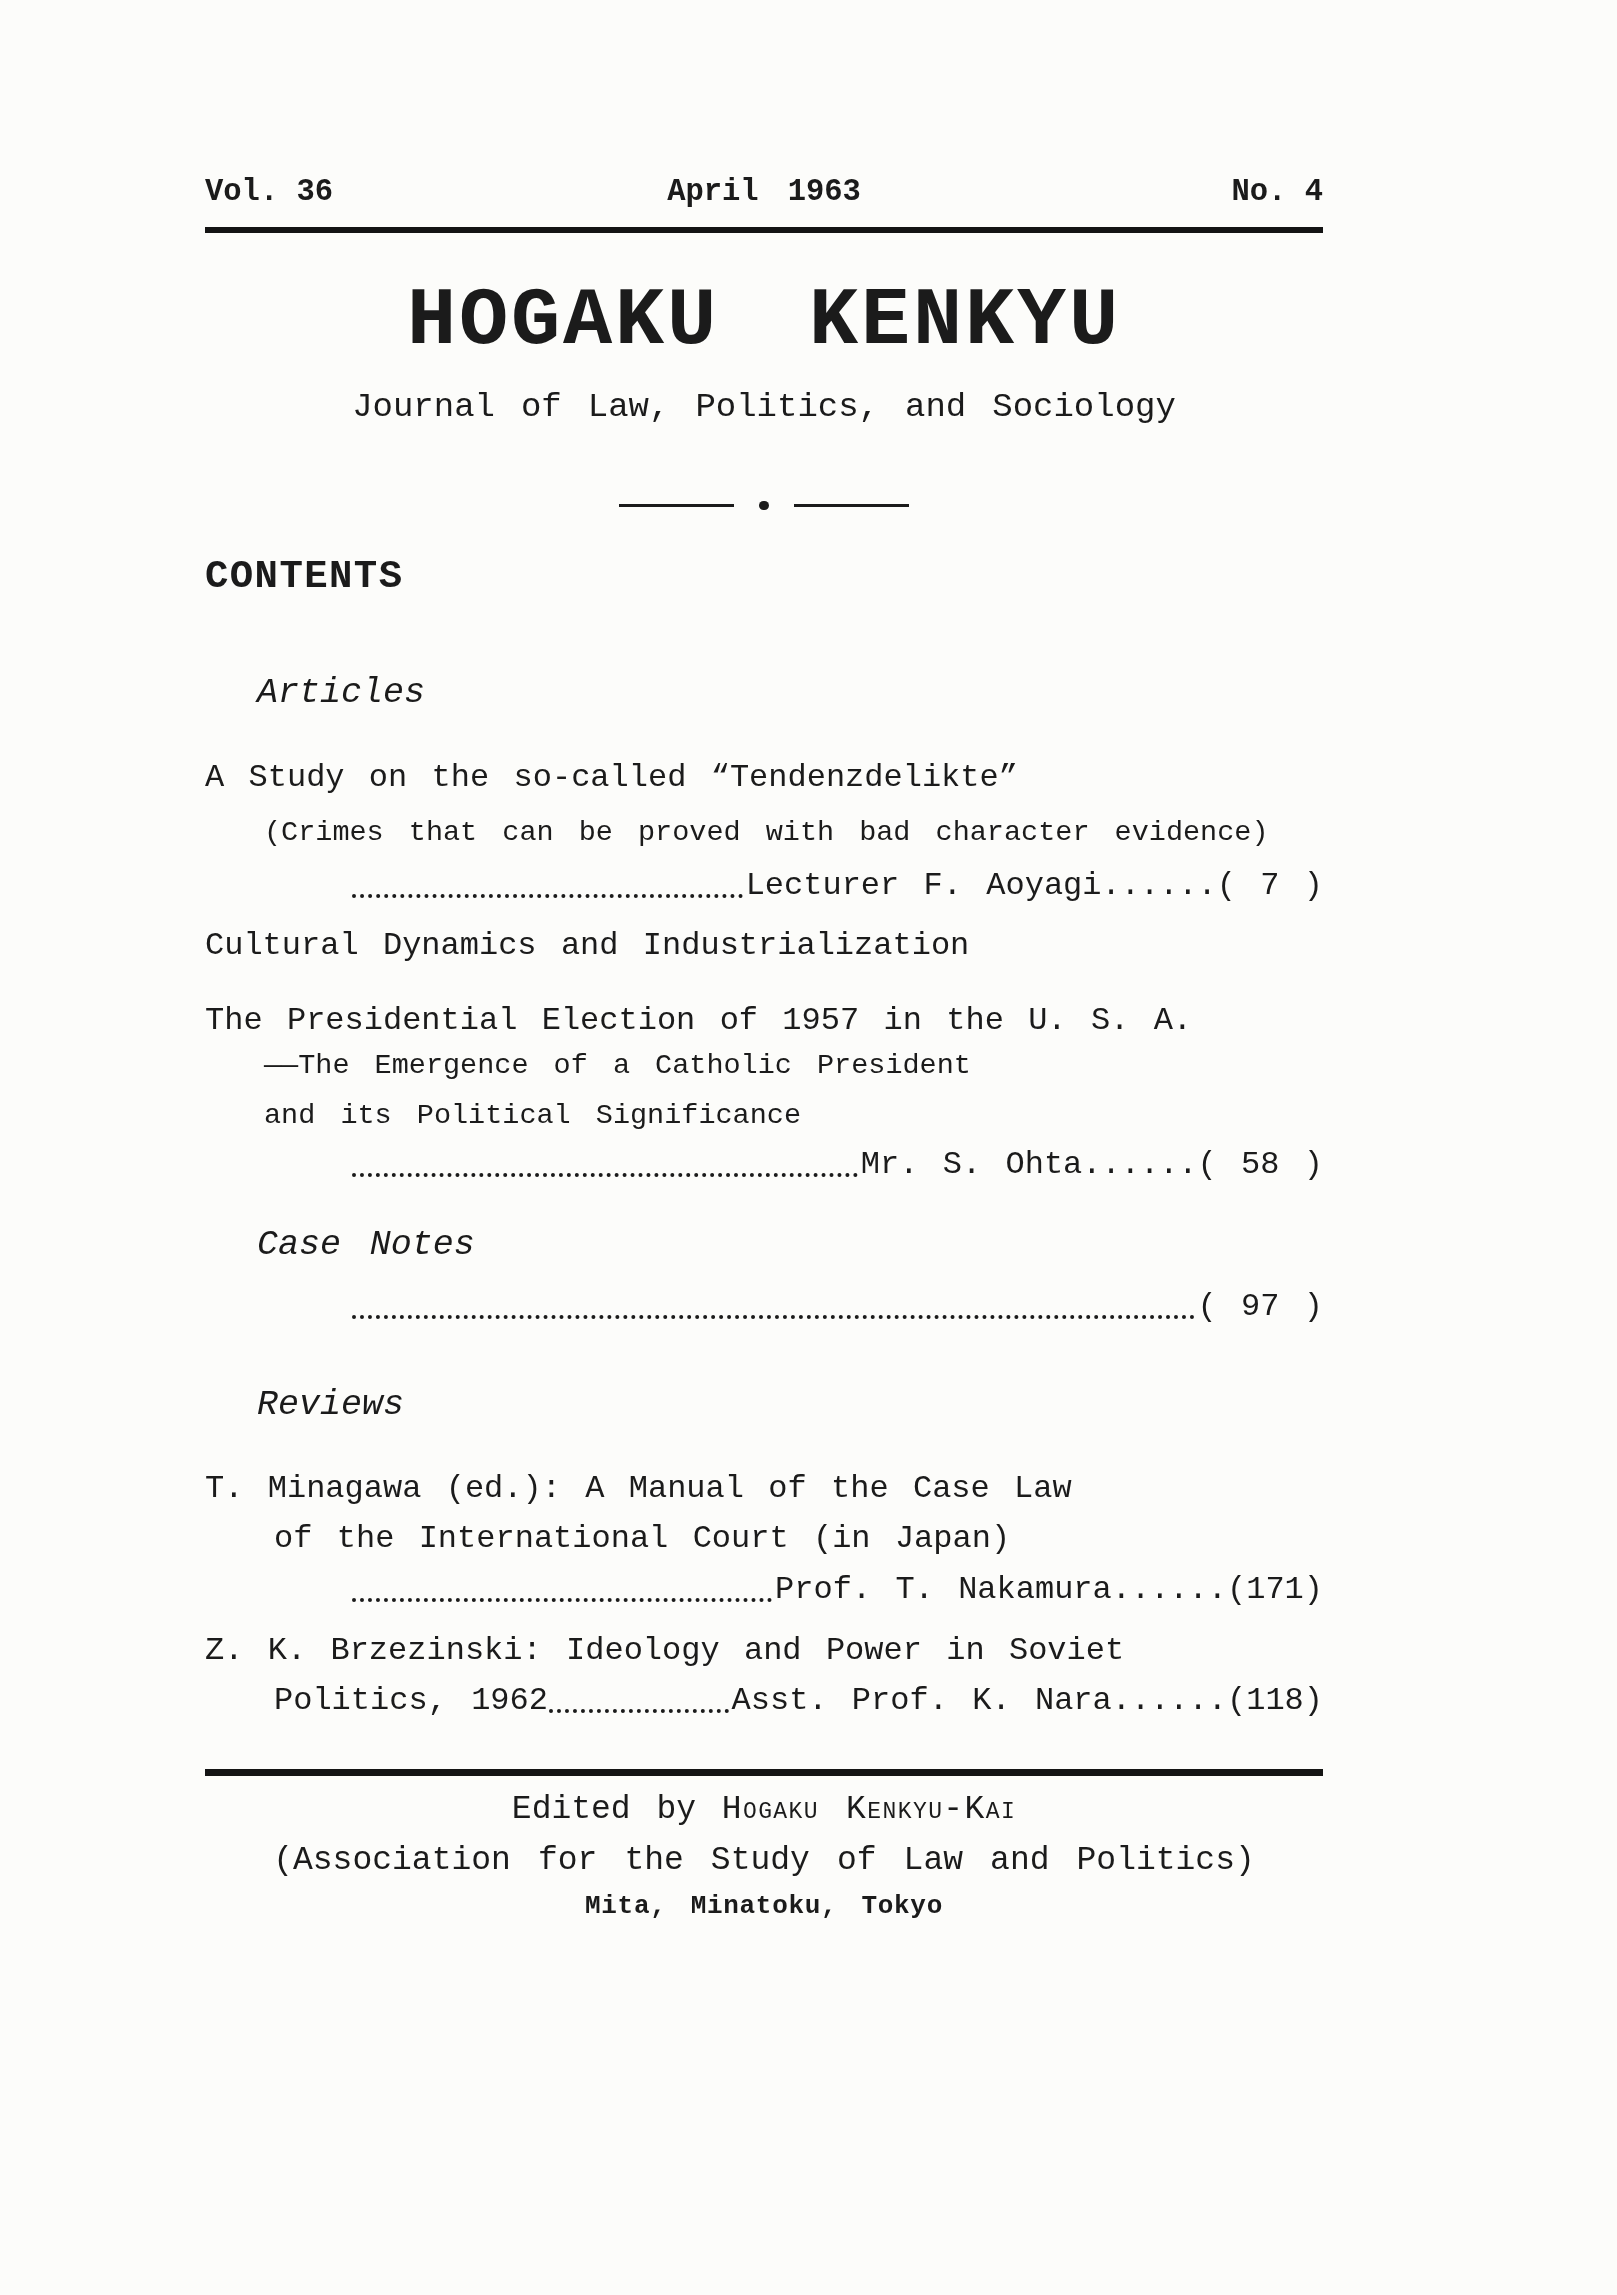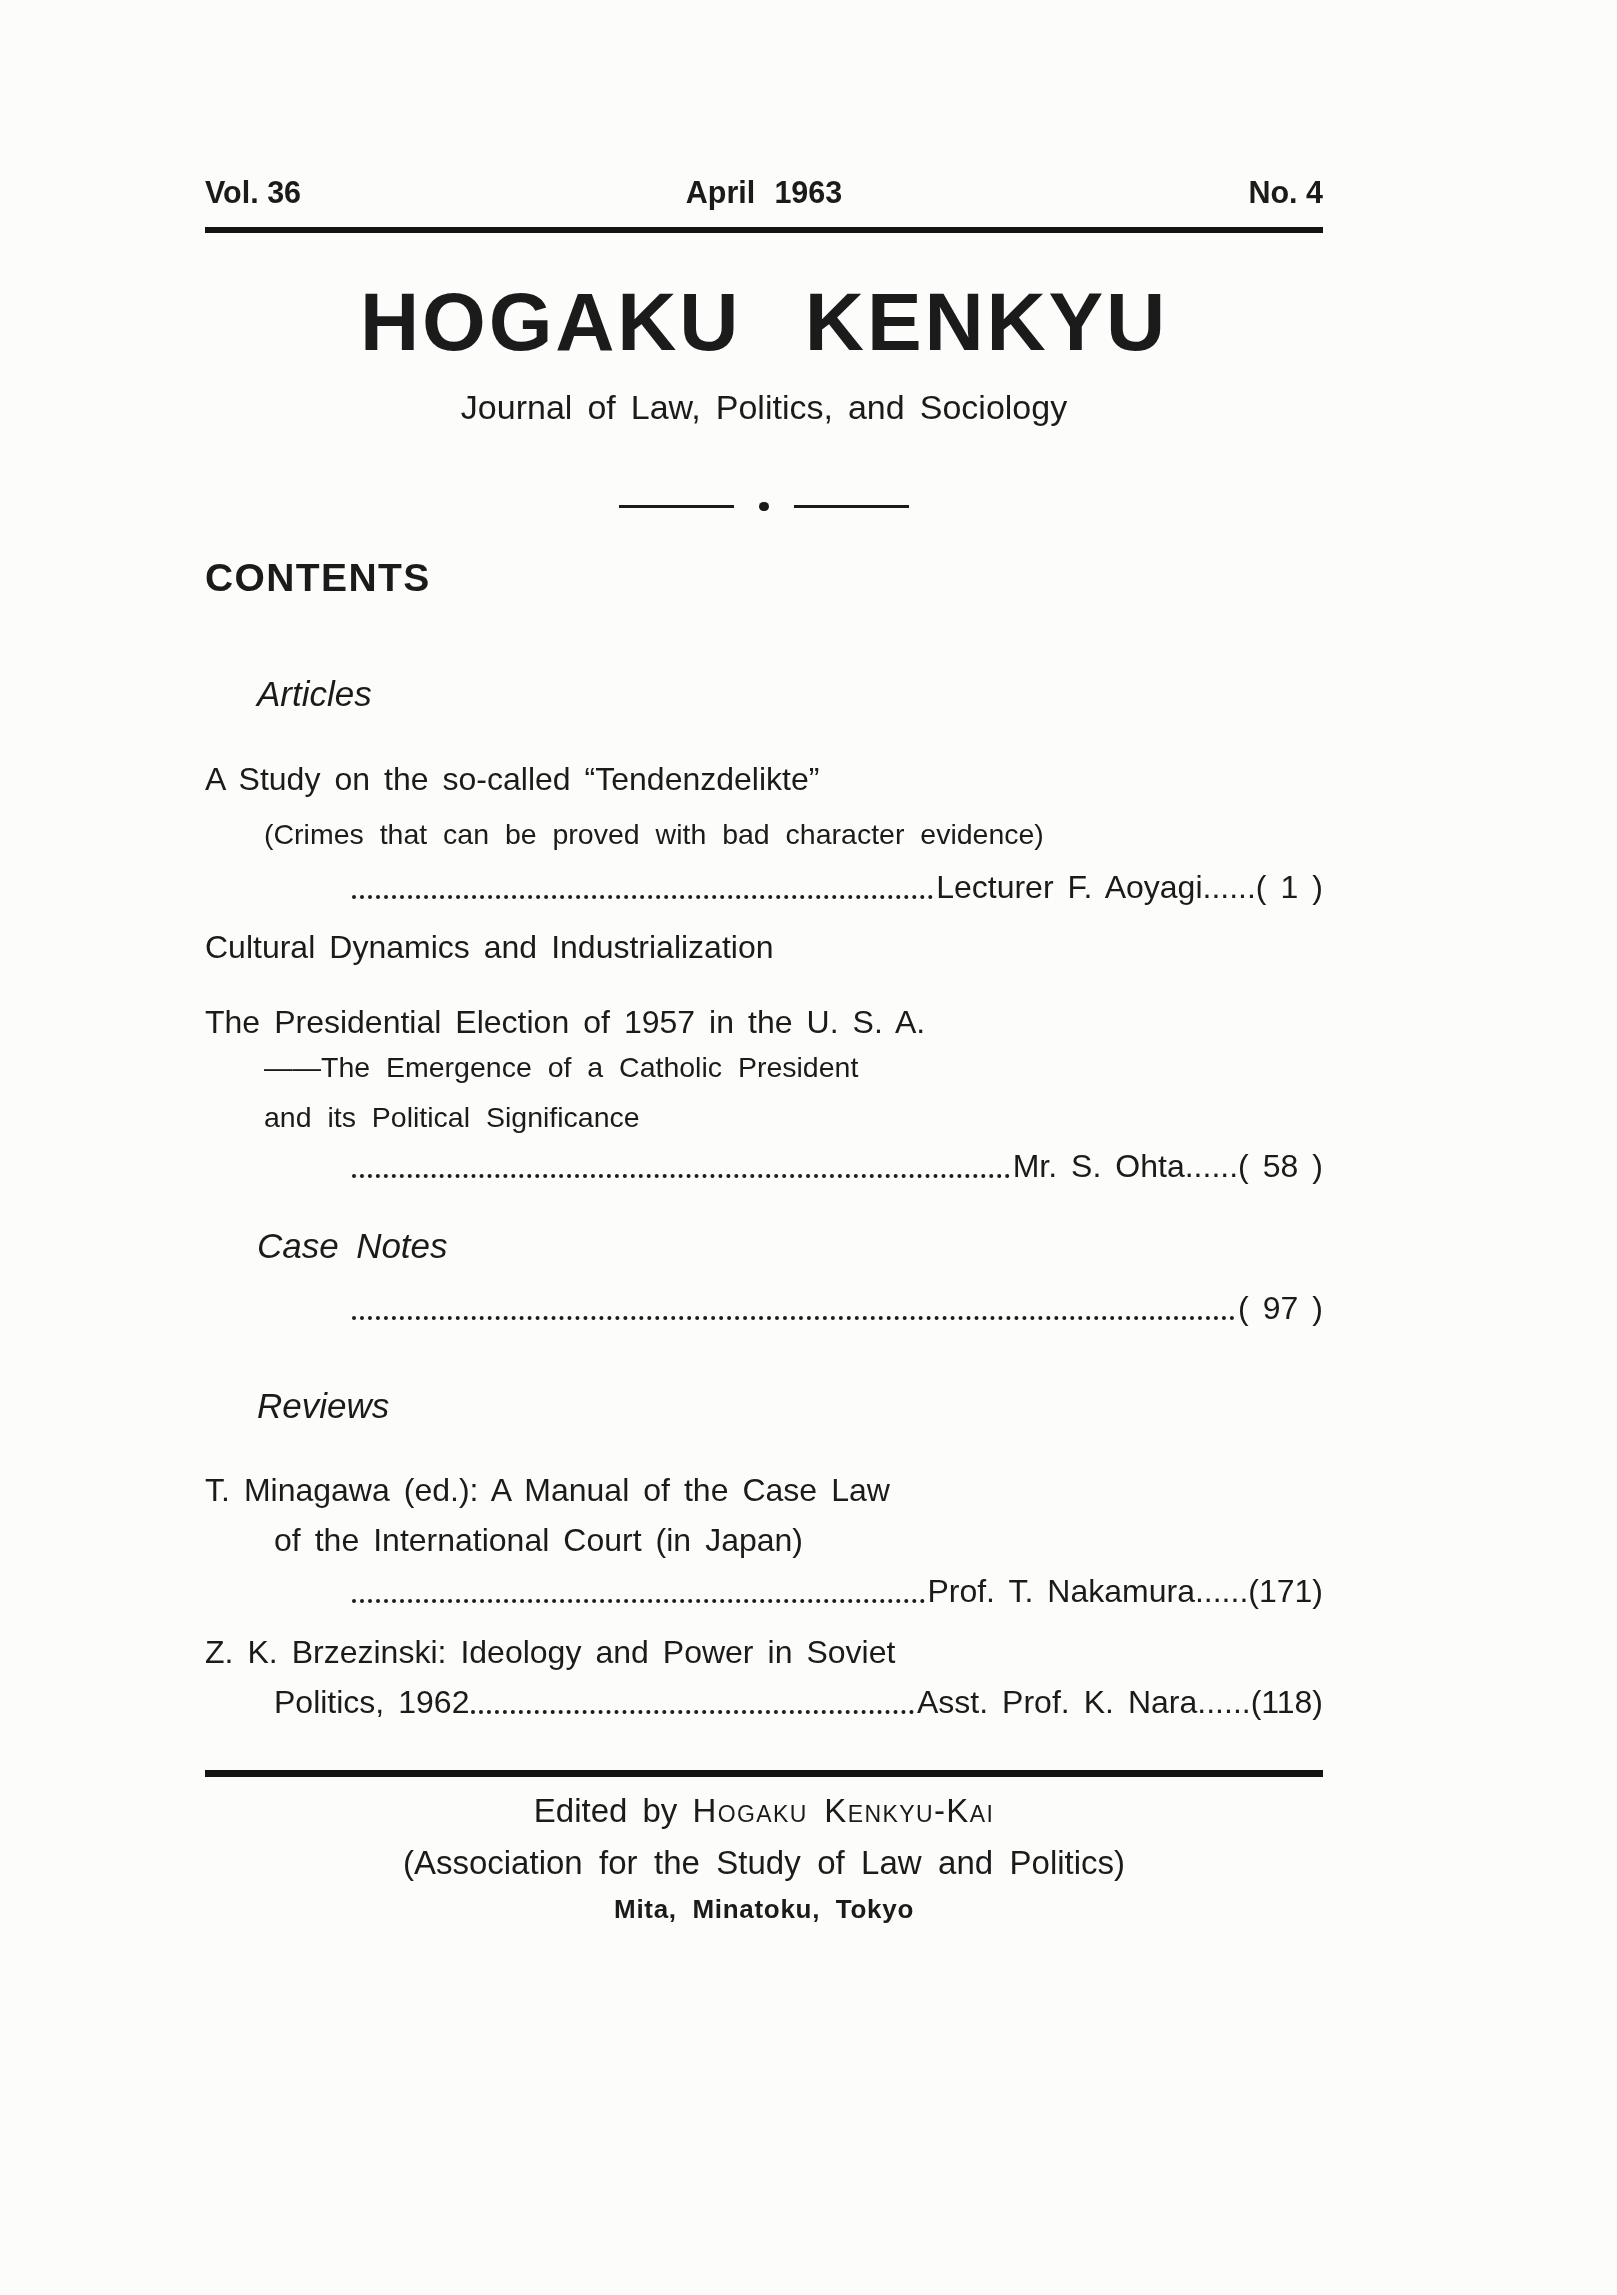--- a/index.html
+++ b/index.html
@@ -3,21 +3,21 @@
 <meta charset="utf-8">
 <style>
   html, body { margin: 0; padding: 0; background: #d8d8d8; }
   .page {
     position: relative;
     width: 1617px;
     height: 2295px;
     margin: 0 auto;
     background: #fcfcfa;
     color: #1b1b1b;
-    font-family: Liberation Sans, sans-serif;
+    font-family: Liberation Mono, monospace;
     overflow: hidden;
   }
   .content {
     padding: 174px 294px 0 205px; 
   }
 
   
   .header {
     position: relative;
     display: flex;
@@ -145,21 +145,21 @@
     </div>
 
     <div class="toc">
 
       <div class="section-heading mt105">Articles</div>
 
       <div class="entry-title mt65">A Study on the so-called “Tendenzdelikte”</div>
       <div class="note mt26">(Crimes that can be proved with bad character evidence)</div>
       <div class="row row-indent mt24">
         <span class="leader"></span>
-        <span class="byline">Lecturer F. Aoyagi......( 1 )</span>
+        <span class="byline">Lecturer F. Aoyagi......( 7 )</span>
       </div>
 
       <div class="entry-title mt31">Cultural Dynamics and Industrialization</div>
 
       <div class="entry-title mt53">The Presidential Election of 1957 in the U. S. A.</div>
       <div class="note mt30">——The Emergence of a Catholic President</div>
       <div class="note mt22">and its Political Significance</div>
       <div class="row row-indent mt19">
         <span class="leader"></span>
         <span class="byline">Mr. S. Ohta......( 58 )</span>

